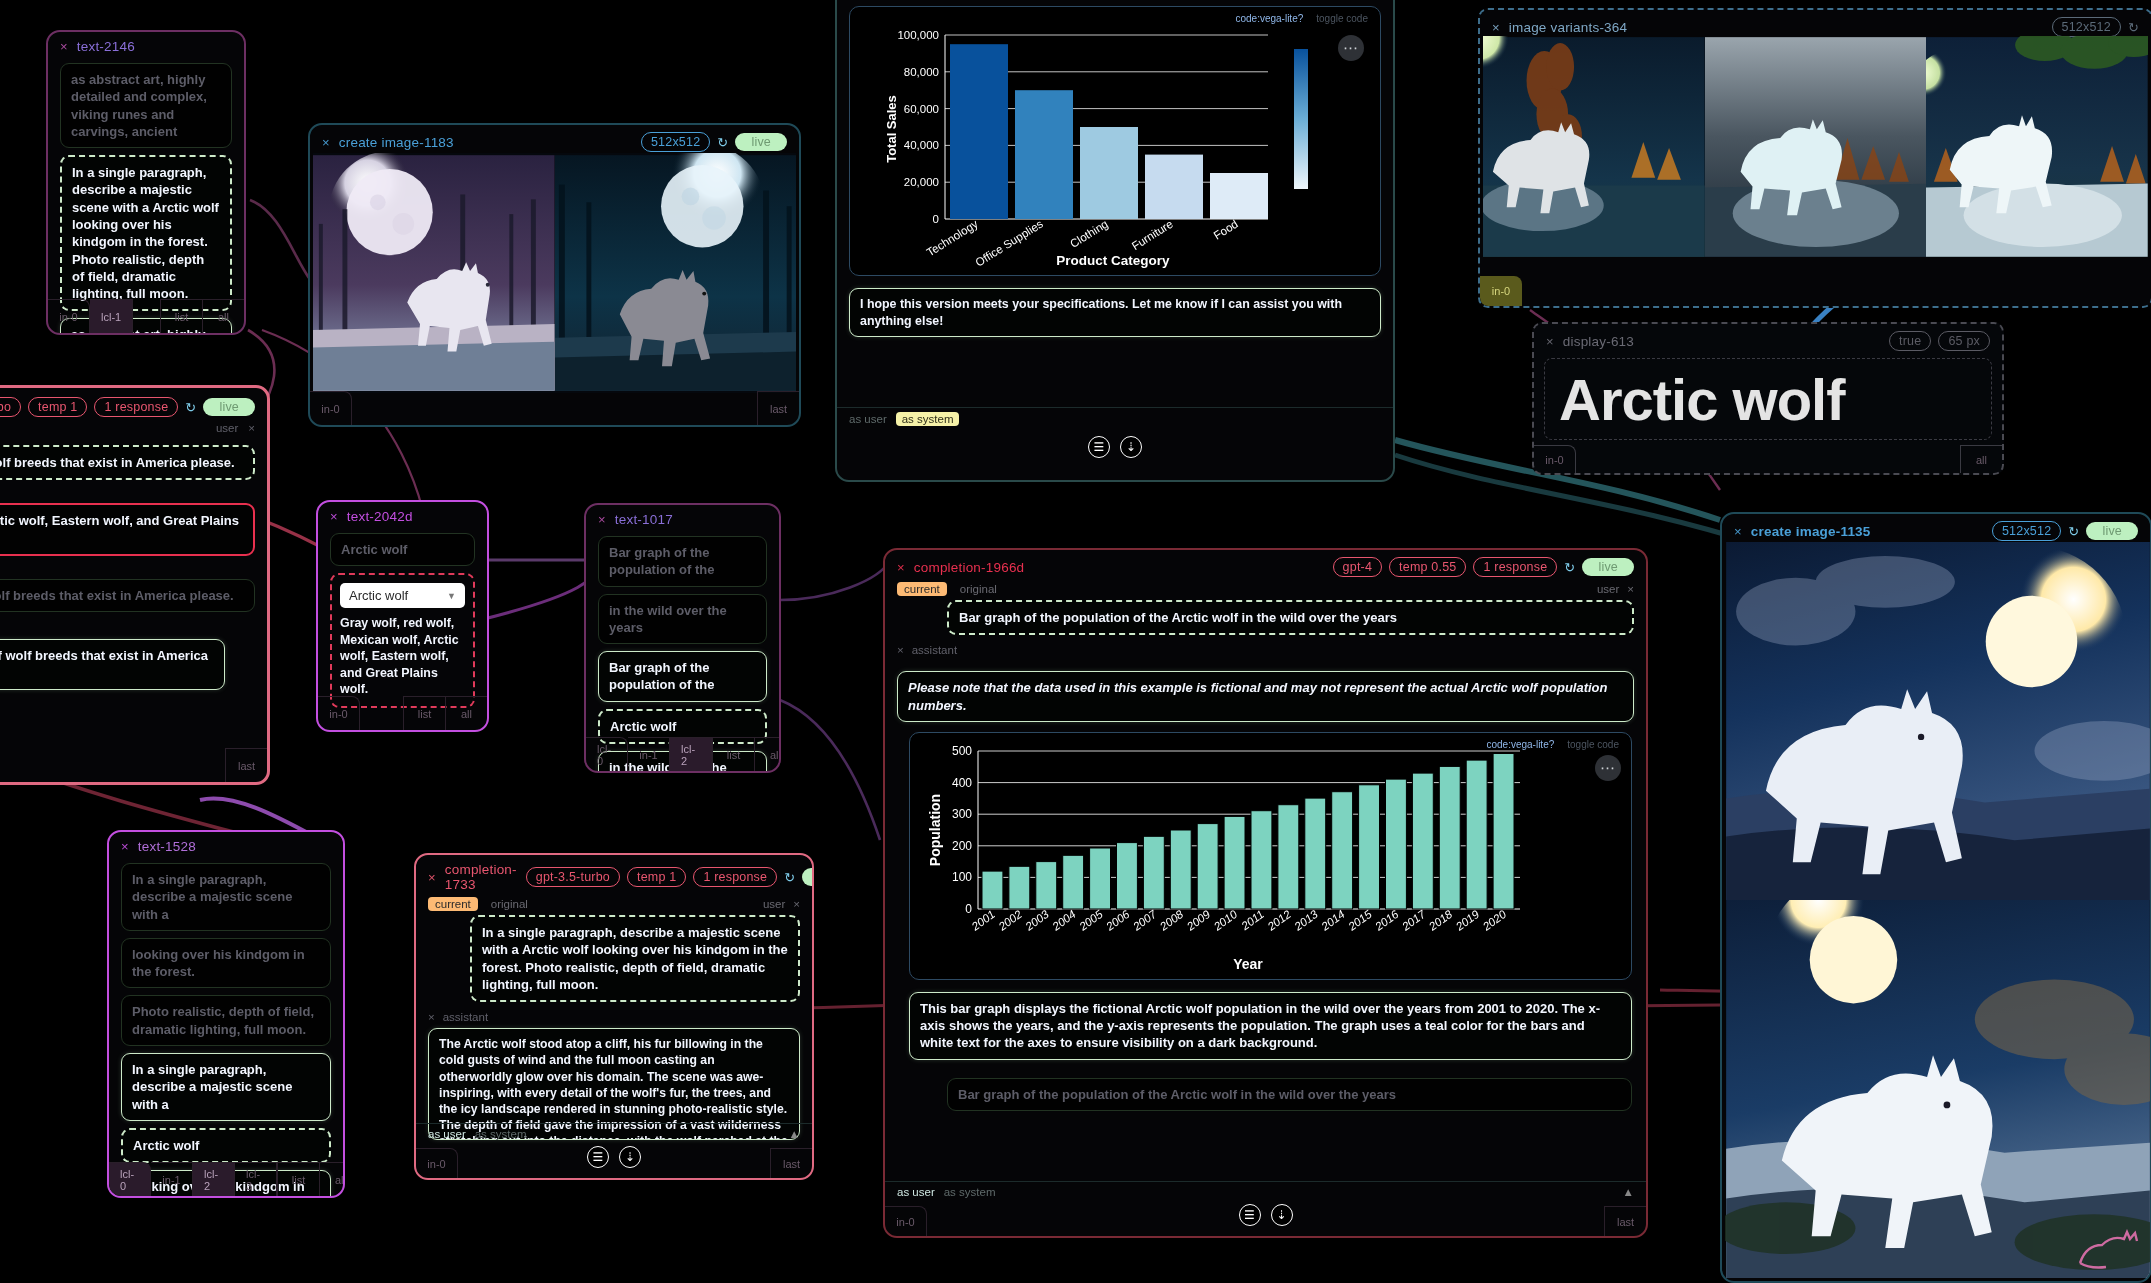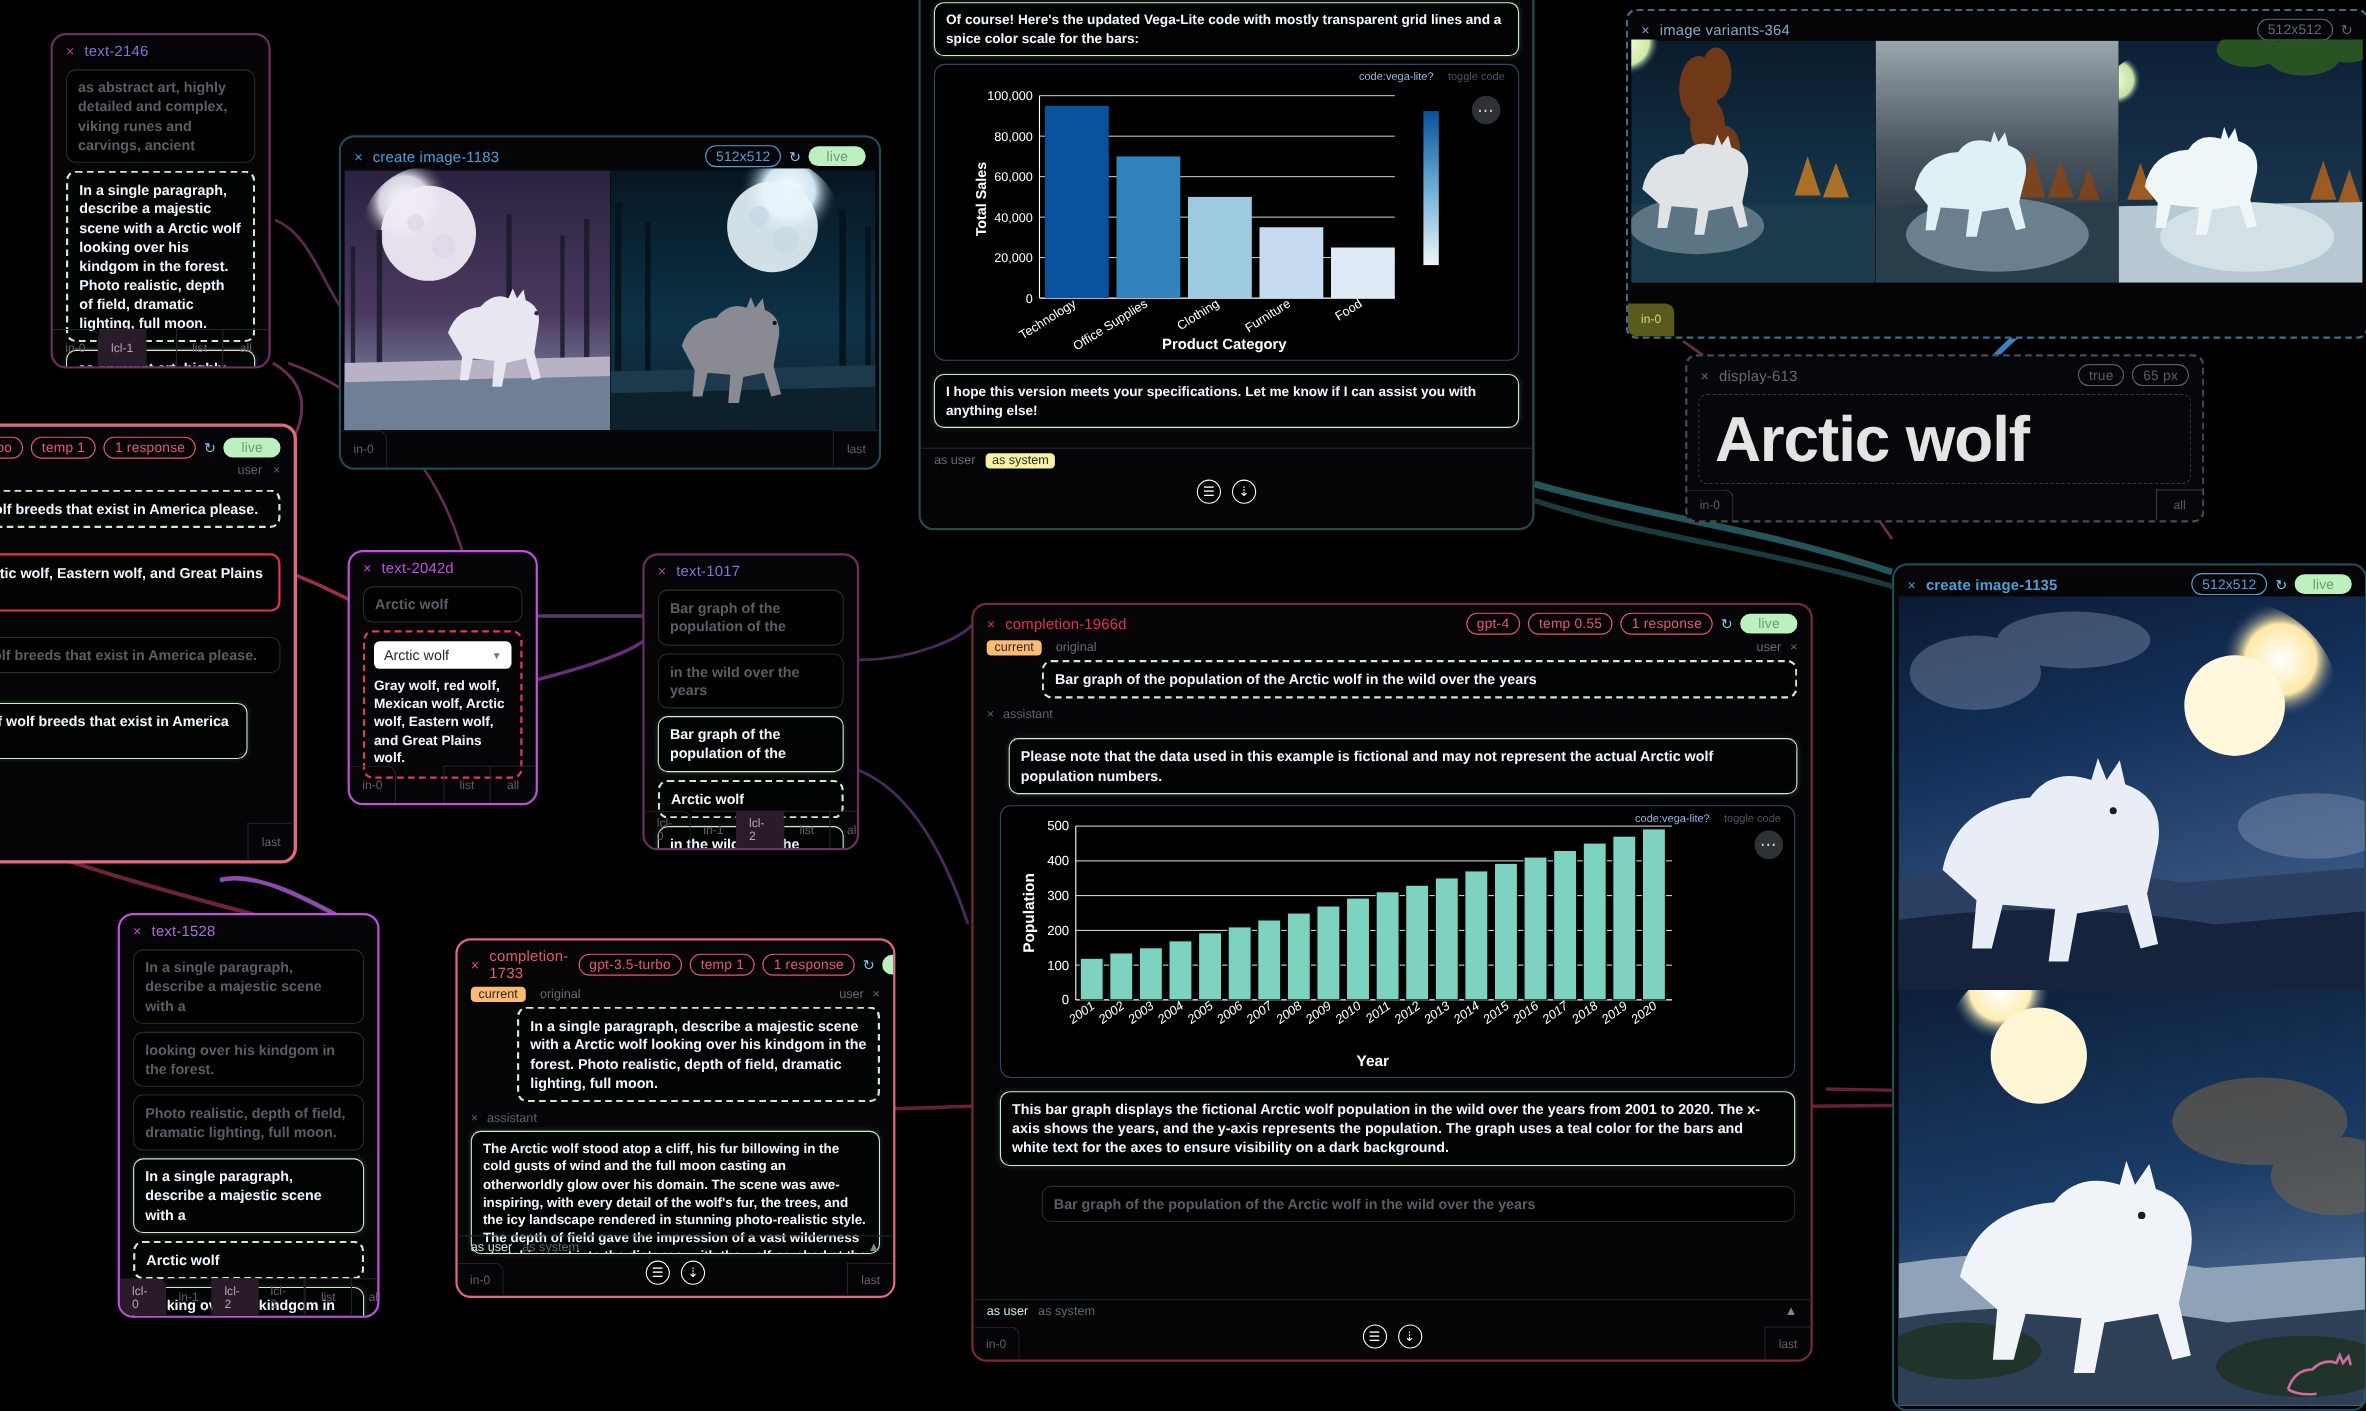--- a/index.html
+++ b/index.html
@@ -378,21 +378,20 @@
     </div>
     <div class="ports" style="height:30px;">
       <div class="port first">in-0</div>
       <div class="spacer"></div>
       <div class="port right">last</div>
     </div>
   </div>
 
   <div class="node" style="left:835px; top:-60px; width:560px; height:542px; border-color:#2a4a4a;">
     <div style="padding:60px 12px 0;">
-      <div class="chip chip-solid" style="font-size:12.4px;">Of course! Here's the updated Vega-Lite code with mostly transparent grid lines and a spice color scale for the bars:</div>
 
       <div class="chartbox" style="height:270px; margin-top:4px;">
         <div class="codebar">
           <span class="c1">code:vega-lite?</span>
           <span class="c2">toggle code</span>
         </div>
         <div class="dots" style="top:28px; right:16px;">⋯</div>
         <svg width="536" height="266" viewBox="0 0 536 266">
 
           <g stroke="#ffffff" stroke-width="1" fill="none">
@@ -478,21 +477,21 @@
         <span>user</span>
         <span>×</span>
       </span>
     </div>
     <div class="node-body" style="padding-top:0;">
       <div class="chip chip-dash" style="margin-left:50px;">Bar graph of the population of the Arctic wolf in the wild over the years</div>
       <div class="msglabel" style="padding-left:0;">
         <span>×</span>
         <span>assistant</span>
       </div>
-      <div class="chip chip-solid" style="margin-left:20px; margin-top:10px;">Please note that the data used in this example is fictional and may not represent the actual Arctic wolf population numbers.</div>
+      <div class="chip chip-solid" style="margin-left:0; margin-top:10px;font-style:italic;">Please note that the data used in this example is fictional and may not represent the actual Arctic wolf population numbers.</div>
 
       <div class="chartbox" style="height:248px; margin:10px 0 0 12px; margin-right:2px;">
         <div class="codebar">
           <span class="c1">code:vega-lite?</span>
           <span class="c2">toggle code</span>
         </div>
         <div class="dots" style="top:22px; right:10px;">⋯</div>
         <svg width="700" height="244" viewBox="0 0 700 244">
           <g stroke="#ffffff" stroke-width="1" fill="none">
             <line x1="68" y1="18" x2="68" y2="176"></line>

